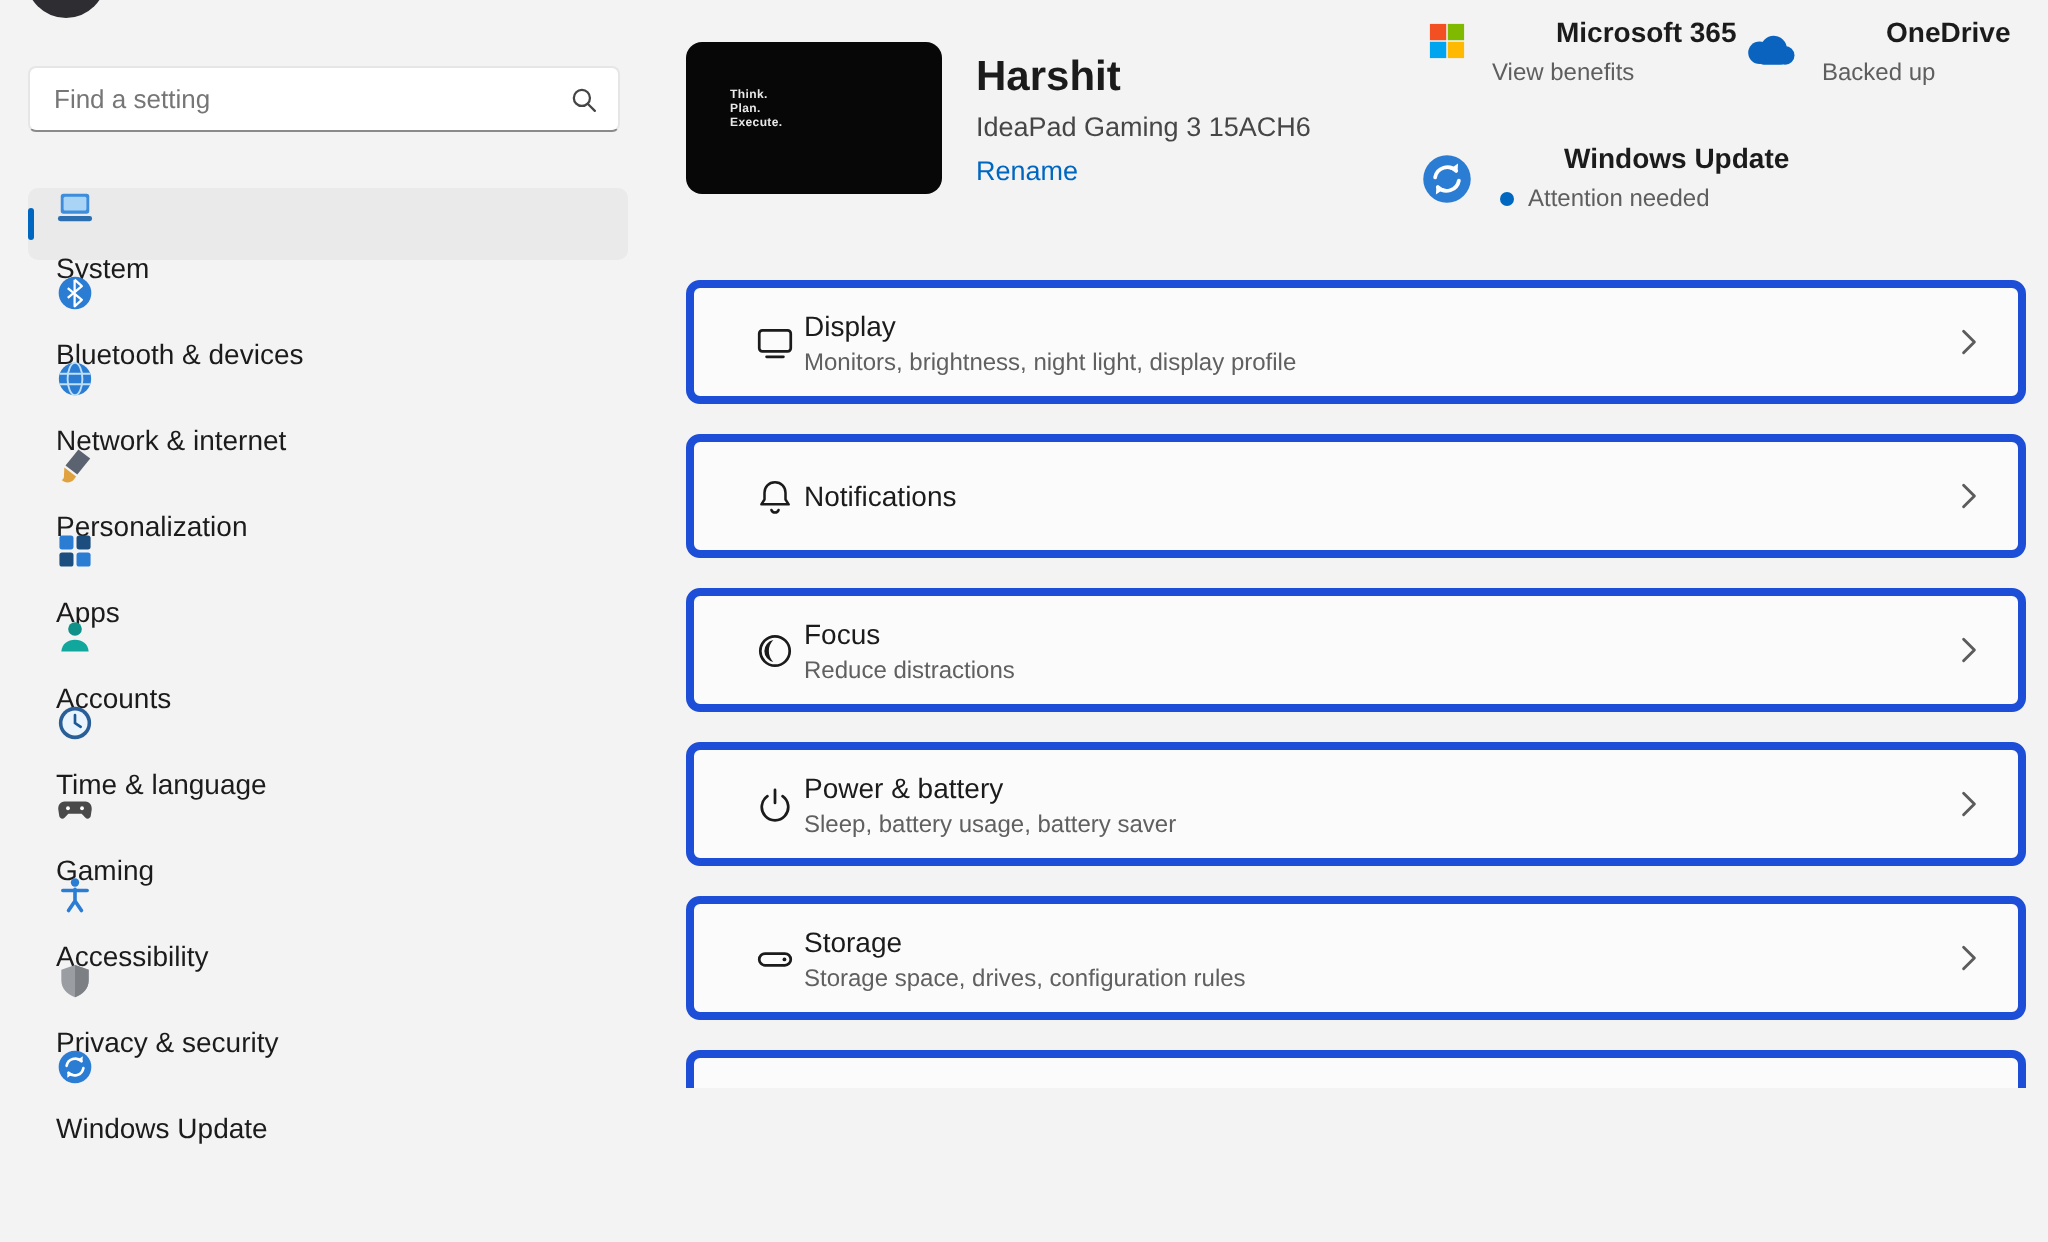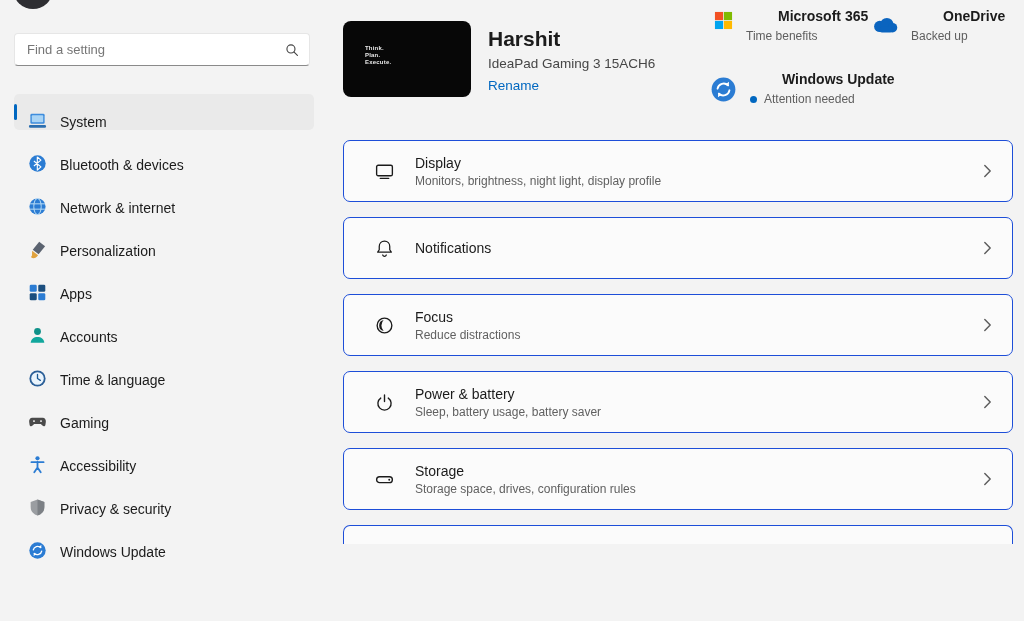--- a/index.html
+++ b/index.html
@@ -9,21 +9,21 @@
 
   .avatar-partial{position:absolute;left:13px;top:-31px;width:40px;height:40px;border-radius:50%;background:#2e2e32;}
 
   
   .sidebar{position:absolute;left:0;top:0;width:330px;height:553px;padding:33px 16px 2px 14px;}
   .search-box{position:relative;width:296px;height:33px;background:#ffffff;border:1px solid #e6e6e6;border-bottom:1px solid #8a8a8a;border-radius:4px;display:flex;align-items:center;padding:0 10px 0 12px;}
   .search-box input{flex:1;border:none;outline:none;font-size:13px;color:#1b1b1b;background:transparent;font-family:inherit;}
   .search-box input::placeholder{color:#767676;}
   .search-icon{width:14px;height:14px;display:flex;flex:none;margin-left:8px;}
   .nav{margin-top:28px;display:flex;flex-direction:column;gap:7px;}
-  .nav-item{position:relative;display:flex;align-items:flex-end;gap:13px;height:36px;padding-left:14px;border-radius:5px;cursor:pointer;}
+  .nav-item{position:relative;display:flex;align-items:flex-start;gap:13px;height:36px;padding-left:14px;border-radius:5px;cursor:pointer;flex-direction:column;}
   .nav-item.selected{background:#eaeaea;}
   .accent-bar{position:absolute;left:0;top:10px;width:3px;height:16px;border-radius:2px;background:#0067c0;display:none;}
   .nav-item.selected .accent-bar{display:block;}
   .nav-icon{width:19px;height:19px;display:flex;flex:none;}
   .nav-icon svg{width:100%;height:100%;}
   .nav-label{font-size:14px;color:#1b1b1b;white-space:nowrap;}
 
   
   .main{position:absolute;left:343px;top:0;width:670px;height:621px;}
 
@@ -38,21 +38,21 @@
   .status{position:absolute;display:flex;gap:13px;align-items:flex-start;cursor:pointer;}
   .status-ms365{left:371px;top:8px;}
   .status-onedrive{left:528px;top:8px;}
   .status-wu{left:367px;top:71px;}
   .status-icon{flex:none;display:flex;}
   .status-title{font-size:14px;font-weight:bold;color:#1b1b1b;white-space:nowrap;padding-left:32px;}
   .status-sub{font-size:12px;color:#5e5e5e;margin-top:5px;white-space:nowrap;display:flex;align-items:center;}
   .attn-dot{display:inline-block;width:7px;height:7px;border-radius:50%;background:#0067c0;margin-right:7px;flex:none;}
 
   .settings{position:absolute;left:0;top:140px;width:670px;display:flex;flex-direction:column;gap:15px;}
-  .card{height:62px;background:#fbfbfb;border:1px solid #1d4ed8;border-radius:7px;display:flex;align-items:center;padding:0 20px 0 30px;gap:20px;cursor:pointer;}
+  .card{height:62px;background:#fbfbfb;border:4px solid #1d4ed8;border-radius:7px;display:flex;align-items:center;padding:0 20px 0 30px;gap:4px;cursor:pointer;}
   .row-icon{width:21px;height:21px;flex:none;display:flex;}
   .row-icon svg{width:100%;height:100%;}
   .row-text{flex:1;display:flex;flex-direction:column;gap:3px;min-width:0;}
   .row-title{font-size:14px;color:#1b1b1b;}
   .row-sub{font-size:12px;color:#606060;}
   .chevron{width:9px;height:16px;flex:none;display:flex;}
   .card.partial{height:19px;border-bottom:none;border-radius:7px 7px 0 0;}
 </style>
 </head>
 <body>
@@ -224,21 +224,21 @@
       <span class="status-icon" style="margin-top:3px;">
         <svg viewBox="0 0 20 20" width="19" height="19">
             <rect x="1" y="1" width="8.6" height="8.6" fill="#f25022"></rect>
             <rect x="10.4" y="1" width="8.6" height="8.6" fill="#7fba00"></rect>
             <rect x="1" y="10.4" width="8.6" height="8.6" fill="#00a4ef"></rect>
             <rect x="10.4" y="10.4" width="8.6" height="8.6" fill="#ffb900"></rect>
           </svg>
       </span>
       <div>
         <div class="status-title">Microsoft 365</div>
-        <div class="status-sub">Time benefits</div>
+        <div class="status-sub">View benefits</div>
       </div>
     </div>
 
     <div class="status status-onedrive">
       <span class="status-icon" style="margin-top:8px;">
         <svg viewBox="0 0 28 18" width="27" height="17">
             <circle cx="9" cy="11" r="6" fill="#0a64bf"></circle>
             <circle cx="16.5" cy="9" r="7" fill="#0a64bf"></circle>
             <circle cx="22.5" cy="12.4" r="5" fill="#0a64bf"></circle>
             <rect x="8.5" y="11.5" width="14.5" height="5.9" rx="2.9" fill="#0a64bf"></rect>

